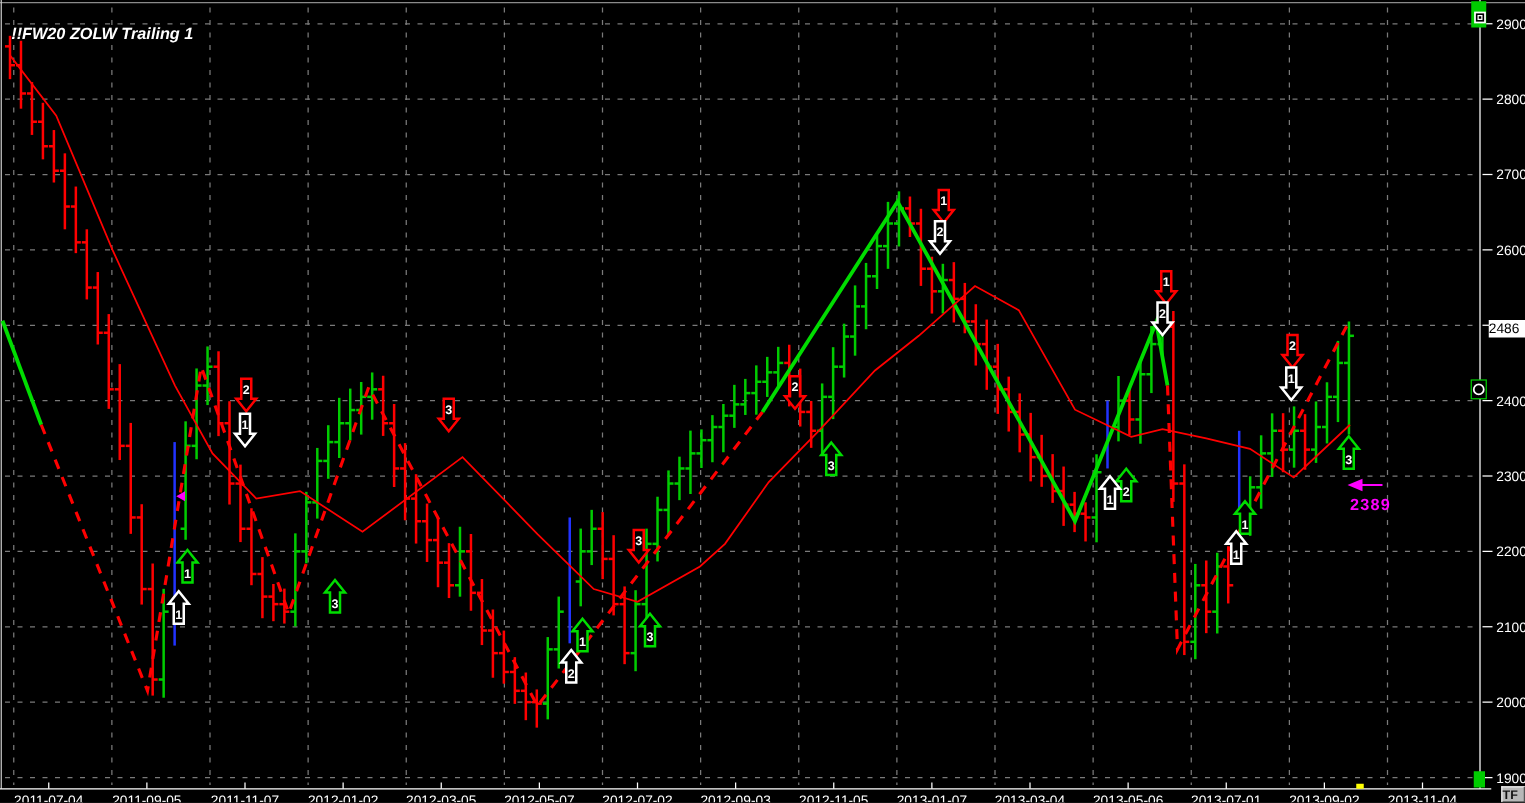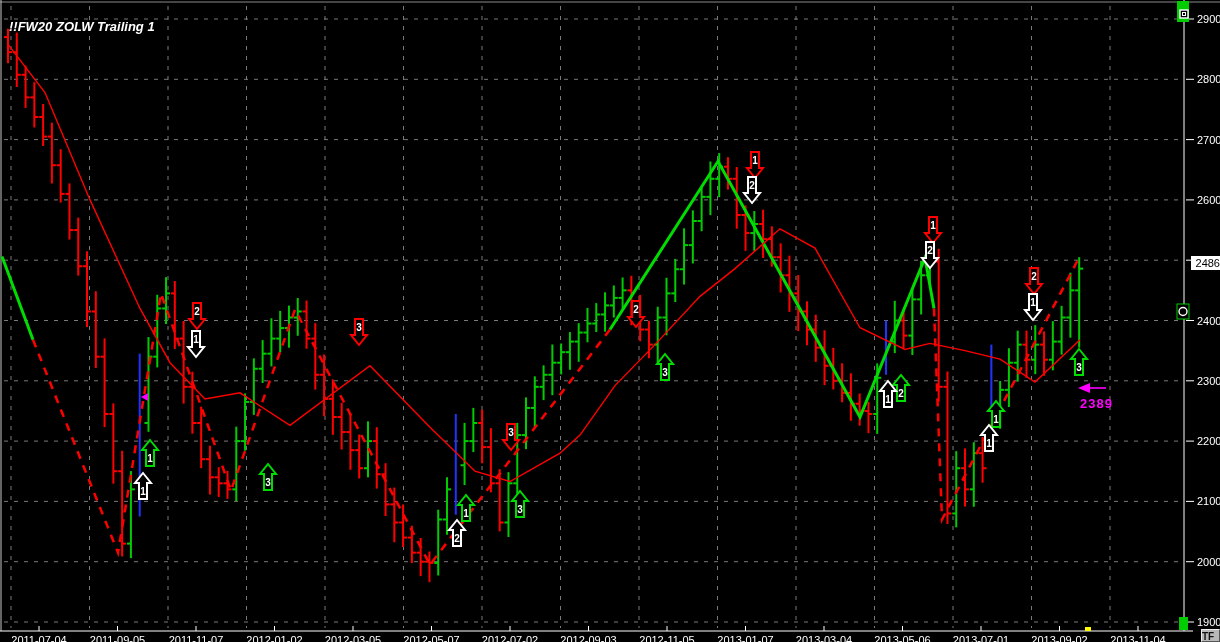--- a/index.html
+++ b/index.html
@@ -2,21 +2,21 @@
 <html><head>
 <meta charset="utf-8">
 <style>
   html,body{margin:0;padding:0;background:#222;}
   #screen{position:relative;width:1220px;height:642px;background:#000;overflow:hidden;
           font-family:"Liberation Sans",sans-serif;}
   #chart-svg{position:absolute;left:0;top:0;}
   .overlay{position:absolute;color:#fff;}
   #title{left:9px;top:19px;font-size:13px;font-weight:bold;font-style:italic;color:#fff;}
   #price-box{left:1191px;top:256px;width:29px;height:14px;background:#fff;color:#000;
-             font-size:11px;text-align:right;line-height:14px;}
+             font-size:11px;text-align:left;line-height:14px;}
   #tf-button{left:1201px;top:629px;width:19px;height:13px;background:#b8b8b8;color:#111;
              font-size:10px;font-weight:bold;line-height:13px;
              border-top:1px solid #eee;border-left:1px solid #eee;
              border-right:1px solid #555;border-bottom:1px solid #555;box-sizing:border-box;}
 </style>
 </head>
 <body>
 
 <div id="screen">
   <svg id="chart-svg" width="1220" height="642">

